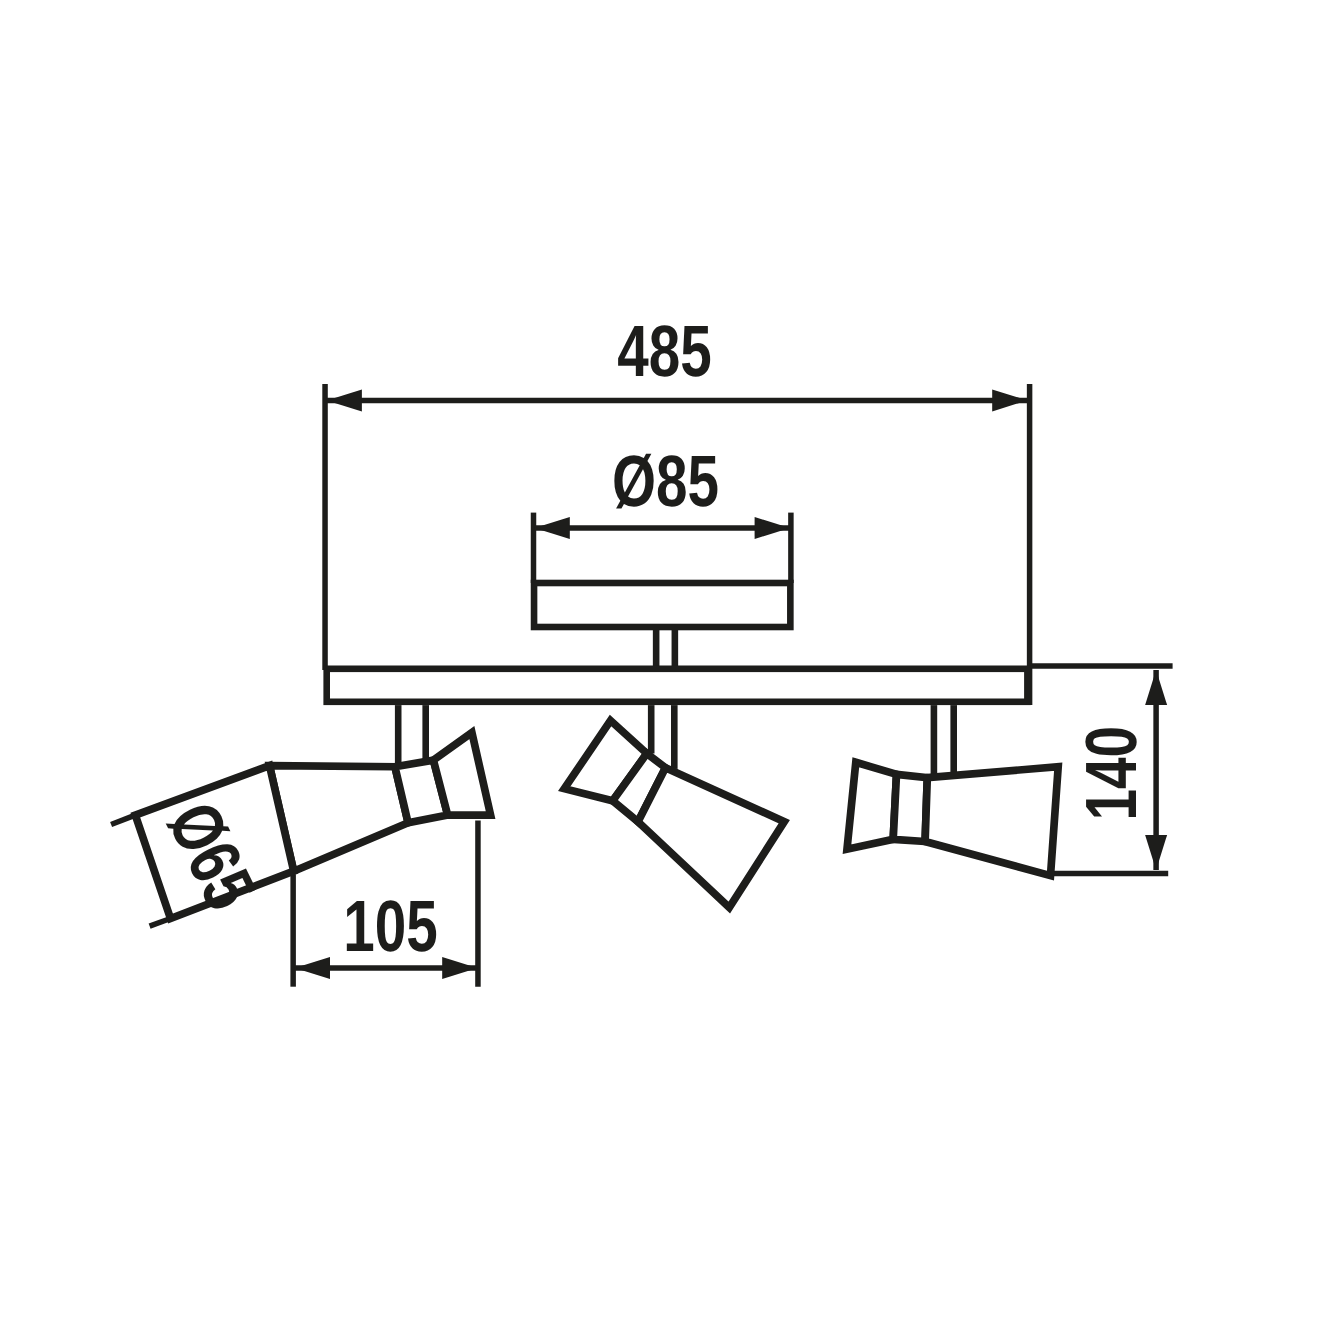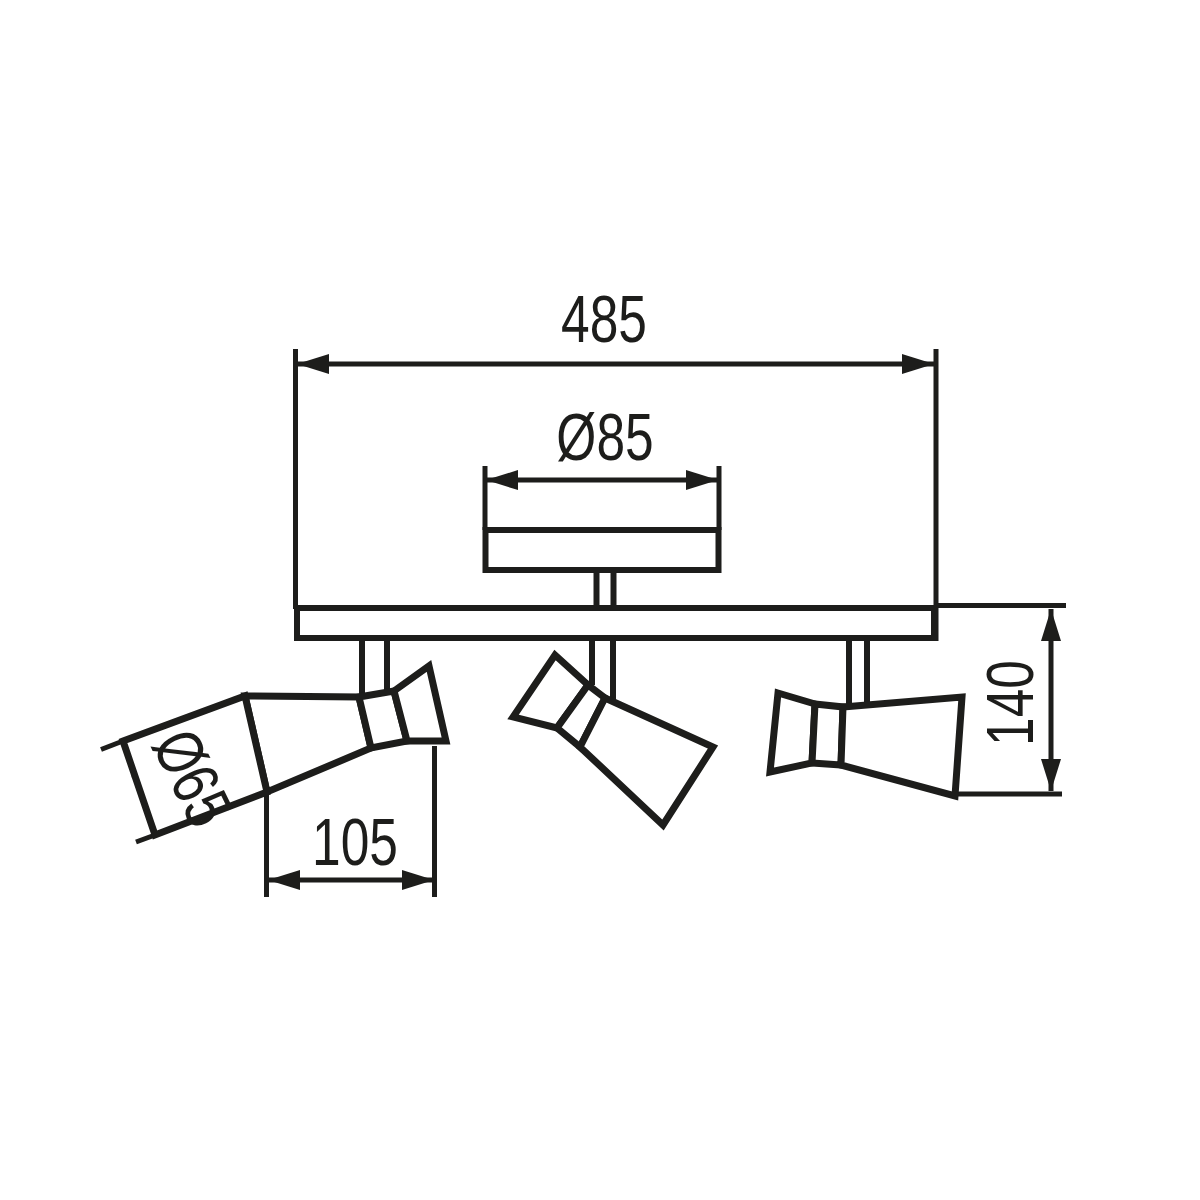--- a/index.html
+++ b/index.html
@@ -3,21 +3,21 @@
 <meta charset="utf-8">
 <style>
   html, body {
     margin: 0;
     padding: 0;
     background: #ffffff;
     width: 1200px;
     height: 1200px;
     font-family: "Liberation Sans", sans-serif;
   }
-  .canvas-wrap { width: 1200px; height: 1020px; }
+  .canvas-wrap { width: 1200px; height: 1020px; font-weight: bold; }
   svg { display: block; }
 
   
   .xline, .dimline {
     stroke-width: 5;
     fill: none;
     stroke-linecap: butt;
   }
   
   .struct {

